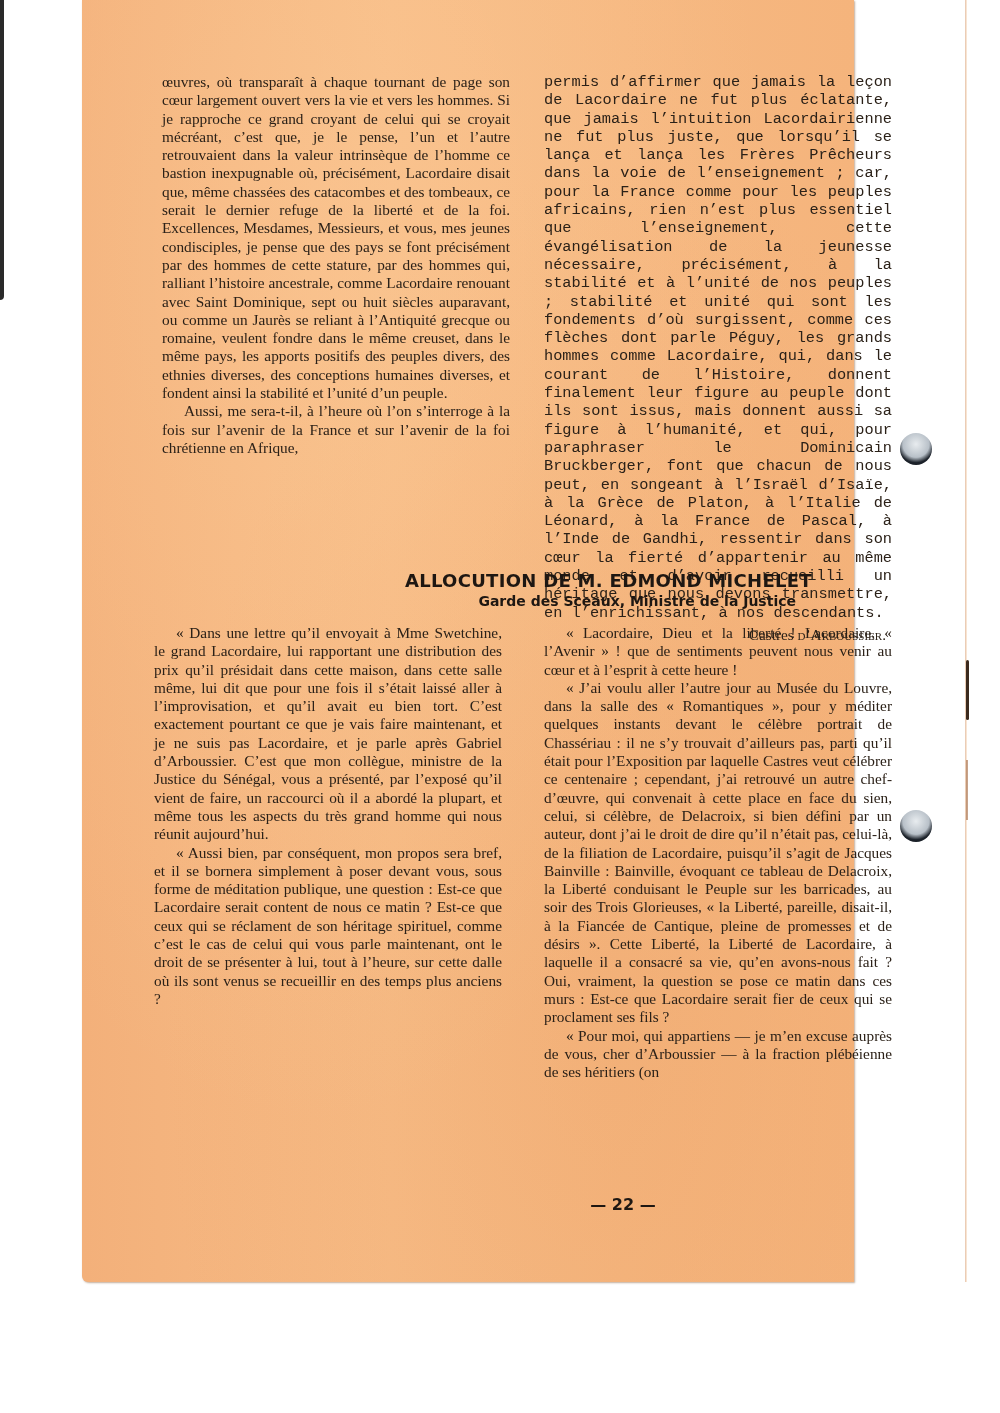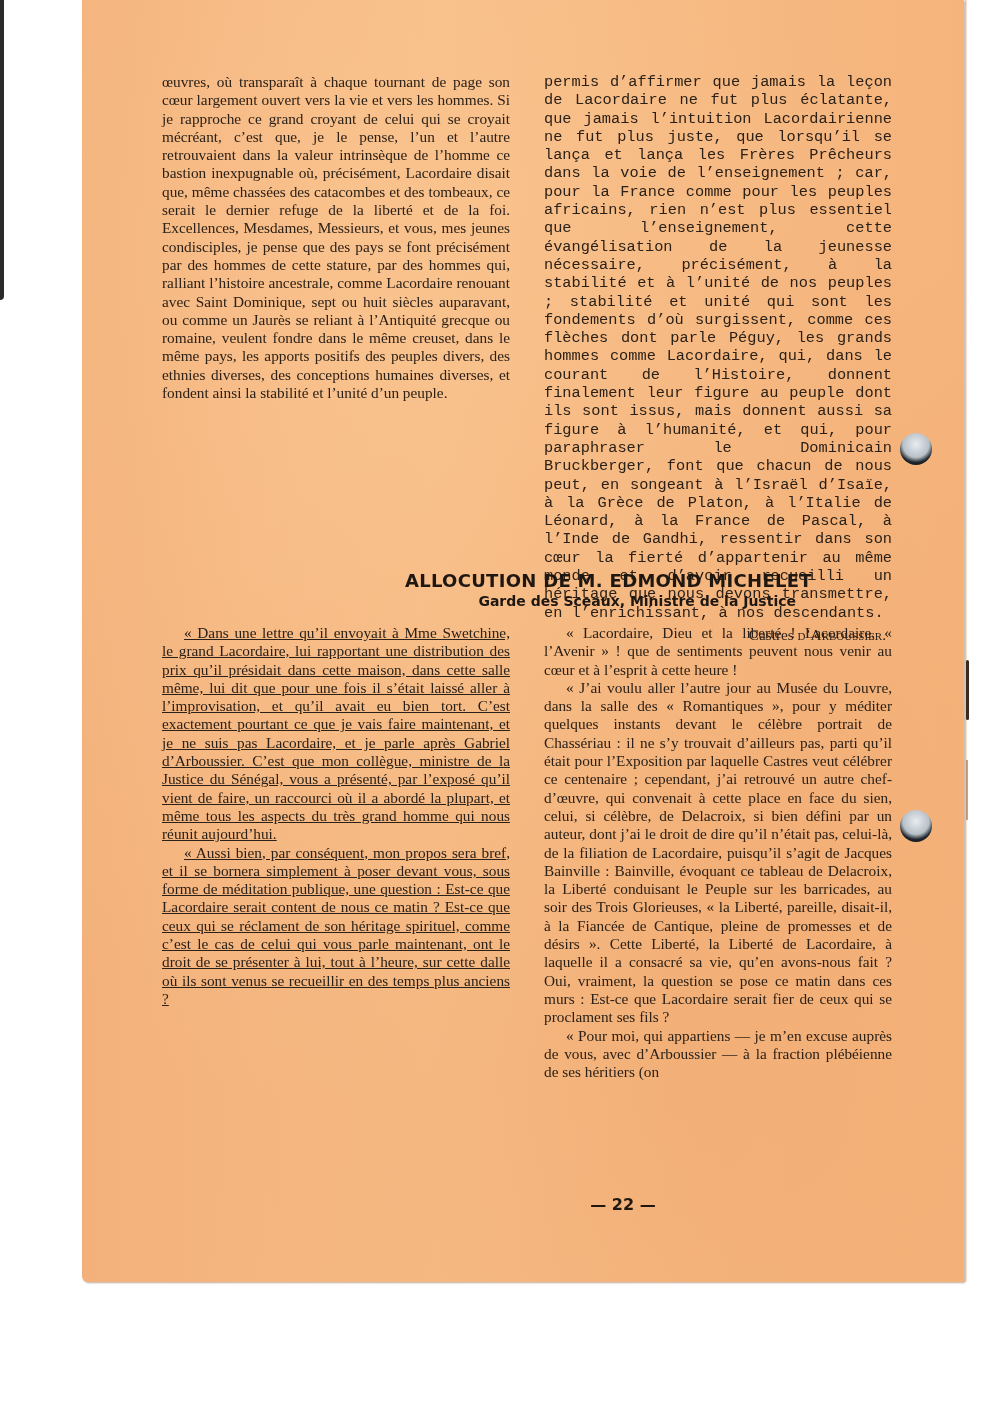--- a/index.html
+++ b/index.html
@@ -7,21 +7,21 @@
       width: 1000px; height: 1413px;
       background: #ffffff;
       position: relative; overflow: hidden;
       font-family: "Liberation Serif", "DejaVu Serif", serif;
     }
     .scan-edge-left {
       position: absolute; left: 0; top: 0; width: 4px; height: 300px;
       background: #2a2a2a; border-radius: 0 0 4px 0;
     }
     .paper {
-      position: absolute; left: 82px; top: 0; width: 882px; height: 1282px;
+      position: absolute; left: 82px; top: 0; width: 772px; height: 1282px;
       background: #f5b47c;
       background-image:
         radial-gradient(ellipse at 30% 20%, rgba(255,210,160,0.35), rgba(0,0,0,0) 60%),
         radial-gradient(ellipse at 70% 80%, rgba(230,150,90,0.25), rgba(0,0,0,0) 60%),
         linear-gradient(90deg, #f3b07a 0%, #f7bc86 40%, #f5b47c 100%);
       box-shadow: 1px 1px 2px rgba(120,70,30,0.45);
       border-bottom-left-radius: 6px;
     }
     .fold {
       position: absolute; left: 883px; top: 0; width: 2px; height: 1282px;
@@ -39,21 +39,21 @@
     .col {
       position: absolute; width: 348px;
       font-size: 15.3px; line-height: 18.3px; color: #2b2118;
       text-align: justify; text-align-last: auto;
     }
     .col p { margin: 0; text-indent: 0; hyphens: manual; }
     .col p.indent { text-indent: 22px; }
     .col p.last-left { text-align-last: left; font-family: Liberation Mono, monospace; }
     .col-tl { left: 80px; top: 73px; }
     .col-tr { left: 462px; top: 73px; }
-    .col-bl { left: 80px; top: 624px; text-decoration: underline; }
+    .col-bl { left: 72px; top: 624px; }
     .col-br { left: 462px; top: 624px; }
     .signature {
       text-align: right; margin-top: 4px; padding-right: 6px;
     }
     .signature .sc { font-variant: small-caps; }
 
     .heading {
       position: absolute; left: 230px; top: 570px; width: 500px;
       text-align: right;
       font-family: "DejaVu Sans", "Liberation Sans", sans-serif;
@@ -75,20 +75,21 @@
 
 <div class="paper">
   <div class="fold"></div>
   <div class="tear1"></div>
   <div class="tear2"></div>
   <div class="hole h1"></div>
   <div class="hole h2"></div>
 
   <div class="col col-tl">
     <p>œuvres, où transparaît à chaque tournant de page son cœur largement ouvert vers la vie et vers les hommes. Si je rapproche ce grand croyant de celui qui se croyait mécréant, c’est que, je le pense, l’un et l’autre retrouvaient dans la valeur intrinsèque de l’homme ce bas­tion inexpugnable où, précisément, Lacordaire disait que, même chassées des catacombes et des tombeaux, ce serait le dernier refuge de la liberté et de la foi. Excellences, Mesdames, Messieurs, et vous, mes jeunes condisciples, je pense que des pays se font précisément par des hommes de cette stature, par des hommes qui, ralliant l’histoire ancestrale, comme Lacordaire renouant avec Saint Do­minique, sept ou huit siècles auparavant, ou comme un Jaurès se reliant à l’Antiquité grecque ou romaine, veulent fondre dans le même creuset, dans le même pays, les apports positifs des peuples divers, des ethnies diver­ses, des conceptions humaines diverses, et fondent ainsi la stabilité et l’unité d’un peuple.</p>
+    <p class="indent">Aussi, me sera-t-il, à l’heure où l’on s’in­terroge à la fois sur l’avenir de la France et sur l’avenir de la foi chrétienne en Afrique,</p>
   </div>
 
   <div class="col col-tr">
     <p class="last-left">permis d’affirmer que jamais la leçon de La­cordaire ne fut plus éclatante, que jamais l’intuition Lacordairienne ne fut plus juste, que lorsqu’il se lança et lança les Frères Prê­cheurs dans la voie de l’enseignement ; car, pour la France comme pour les peuples afri­cains, rien n’est plus essentiel que l’enseigne­ment, cette évangélisation de la jeunesse nécessaire, précisément, à la stabilité et à l’unité de nos peuples ; stabilité et unité qui sont les fondements d’où surgissent, comme ces flèches dont parle Péguy, les grands hommes comme Lacordaire, qui, dans le courant de l’Histoire, donnent finalement leur figure au peuple dont ils sont issus, mais donnent aussi sa figure à l’humanité, et qui, pour paraphraser le Dominicain Bruckberger, font que chacun de nous peut, en songeant à l’Israël d’Isaïe, à la Grèce de Platon, à l’Italie de Léonard, à la France de Pascal, à l’Inde de Gandhi, ressentir dans son cœur la fierté d’appartenir au même monde et d’avoir recueilli un héritage que nous devons transmettre, en l’enrichissant, à nos descen­dants.</p>
     <div class="signature">
       <span>Castres</span>
       <span class="sc">d’Arboussier.</span>
     </div>
   </div>
 
@@ -98,17 +99,17 @@
   </div>
 
   <div class="col col-bl">
     <p class="indent">« Dans une lettre qu’il envoyait à Mme Swetchine, le grand Lacordaire, lui rap­portant une distribution des prix qu’il pré­sidait dans cette maison, dans cette salle même, lui dit que pour une fois il s’était laissé aller à l’improvisation, et qu’il avait eu bien tort. C’est exactement pourtant ce que je vais faire maintenant, et je ne suis pas Lacordaire, et je parle après Gabriel d’Arboussier. C’est que mon collègue, minis­tre de la Justice du Sénégal, vous a présenté, par l’exposé qu’il vient de faire, un raccourci où il a abordé la plupart, et même tous les aspects du très grand homme qui nous réunit aujourd’hui.</p>
     <p class="indent">« Aussi bien, par conséquent, mon propos sera bref, et il se bornera simplement à poser devant vous, sous forme de méditation publi­que, une question : Est-ce que Lacordaire serait content de nous ce matin ? Est-ce que ceux qui se réclament de son héritage spiri­tuel, comme c’est le cas de celui qui vous parle maintenant, ont le droit de se présenter à lui, tout à l’heure, sur cette dalle où ils sont venus se recueillir en des temps plus anciens ?</p>
   </div>
 
   <div class="col col-br">
     <p class="indent">« Lacordaire, Dieu et la liberté ! Lacor­daire, « l’Avenir » ! que de sentiments peu­vent nous venir au cœur et à l’esprit à cette heure !</p>
     <p class="indent">« J’ai voulu aller l’autre jour au Musée du Louvre, dans la salle des « Romantiques », pour y méditer quelques instants devant le célèbre portrait de Chassériau : il ne s’y trou­vait d’ailleurs pas, parti qu’il était pour l’Ex­position par laquelle Castres veut célébrer ce centenaire ; cependant, j’ai retrouvé un autre chef-d’œuvre, qui convenait à cette place en face du sien, celui, si célèbre, de Delacroix, si bien défini par un auteur, dont j’ai le droit de dire qu’il n’était pas, celui-là, de la filiation de Lacordaire, puisqu’il s’agit de Jacques Bainville : Bainville, évoquant ce tableau de Delacroix, la Liberté conduisant le Peuple sur les barricades, au soir des Trois Glorieuses, « la Liberté, pareille, disait-il, à la Fiancée de Cantique, pleine de promesses et de désirs ». Cette Liberté, la Liberté de Lacordaire, à laquelle il a consacré sa vie, qu’en avons-nous fait ? Oui, vraiment, la question se pose ce matin dans ces murs : Est-ce que Lacordaire serait fier de ceux qui se proclament ses fils ?</p>
-    <p class="indent">« Pour moi, qui appartiens — je m’en excuse auprès de vous, avec d’Arboussier — à la fraction plébéienne de ses héritiers (on</p>
+    <p class="indent">« Pour moi, qui appartiens — je m’en excuse auprès de vous, cher d’Arboussier — à la fraction plébéienne de ses héritiers (on</p>
   </div>
 
   <div class="page-number">— 22 —</div>
 </div>
 
 </body></html>

